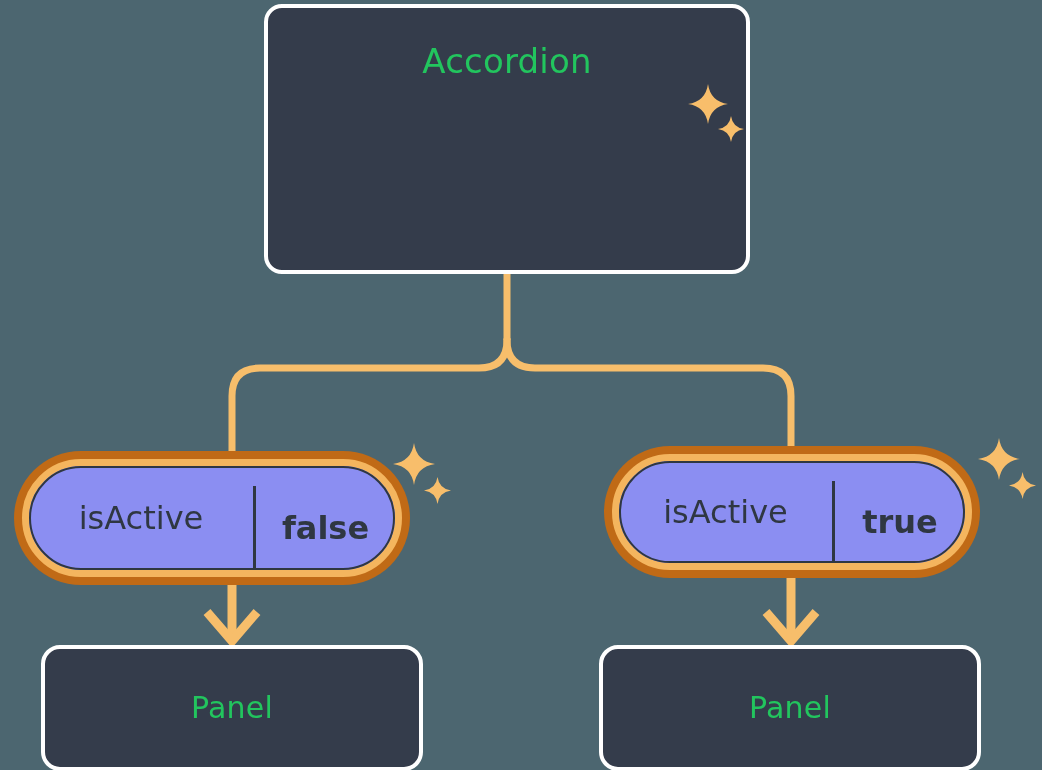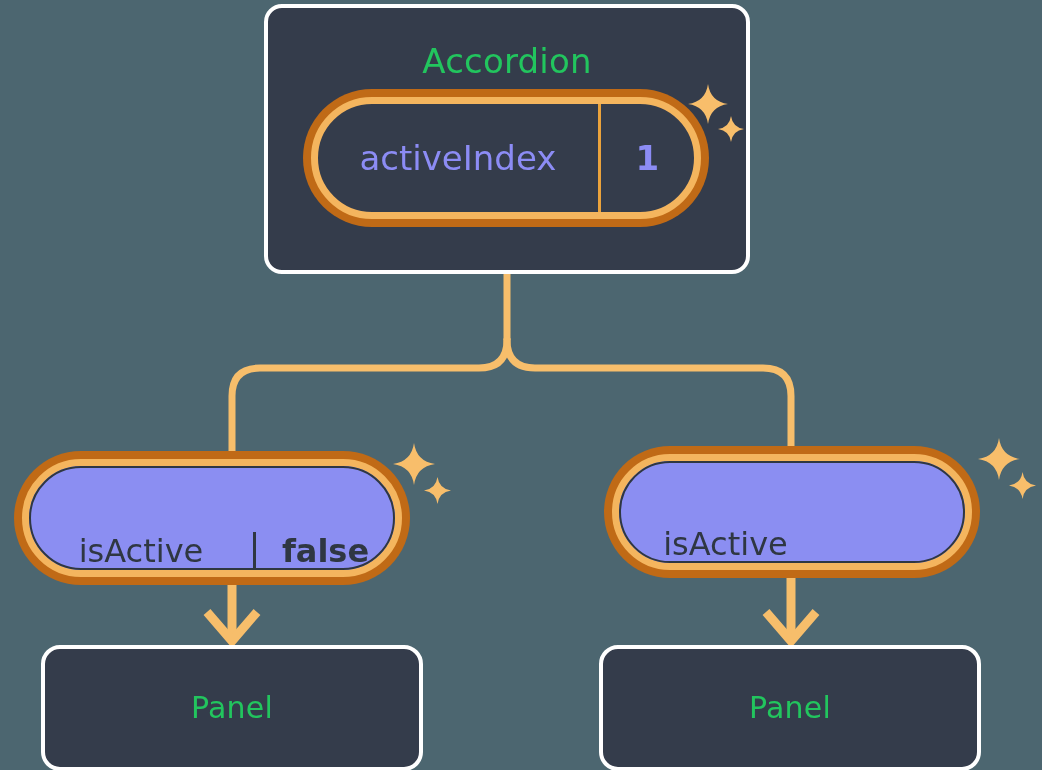--- a/index.html
+++ b/index.html
@@ -103,21 +103,20 @@
   }
   .pill--dark .pill-val {
     border-left: 3px solid #EBA33C;
   }
 
   
   .pill--purple {
     background: #8B8EF2;
     outline: 2px solid #2F3742;
     outline-offset: -9px;
-    align-items: flex-end;
   }
   .pill--purple .pill-key,
   .pill--purple .pill-val {
     color: #2F3742;
   }
   .pill--purple .pill-val {
     border-left: 3px solid #2F3742;
     margin-top: 20px;
   }
 
@@ -179,24 +178,20 @@
     <g>
       <path d="M 791 572 L 791 641" stroke="#F7BE6B" stroke-width="9" stroke-linecap="butt"></path>
       <path d="M 766 612 L 791 641 L 816 612" stroke="#F7BE6B" stroke-width="9" stroke-linecap="butt" stroke-linejoin="miter"></path>
     </g>
   </svg>
 
   <div class="card" id="accordion-card">
     <div class="card-title">Accordion</div>
   </div>
 
-  <div class="pill pill--dark" id="pill-active-index">
-    <div class="pill-cell pill-key">activeIndex</div>
-    <div class="pill-cell pill-val">1</div>
-  </div>
 
   <div class="sparkle-group" style="left:688px; top:84px; width:62px; height:70px;">
     <svg class="sparkle" style="left:0px; top:0px;" width="40" height="40" viewBox="0 0 40 40">
       <path d="M20 0 Q22.5 17.5 40 20 Q22.5 22.5 20 40 Q17.5 22.5 0 20 Q17.5 17.5 20 0 Z" fill="#F8BE6B"></path>
     </svg>
     <svg class="sparkle" style="left:30px; top:32px;" width="26" height="26" viewBox="0 0 40 40">
       <path d="M20 0 Q22.5 17.5 40 20 Q22.5 22.5 20 40 Q17.5 22.5 0 20 Q17.5 17.5 20 0 Z" fill="#F8BE6B"></path>
     </svg>
   </div>
 
@@ -209,20 +204,21 @@
     <svg class="sparkle" style="left:0px; top:0px;" width="42" height="42" viewBox="0 0 40 40">
       <path d="M20 0 Q22.5 17.5 40 20 Q22.5 22.5 20 40 Q17.5 22.5 0 20 Q17.5 17.5 20 0 Z" fill="#F8BE6B"></path>
     </svg>
     <svg class="sparkle" style="left:31px; top:34px;" width="27" height="27" viewBox="0 0 40 40">
       <path d="M20 0 Q22.5 17.5 40 20 Q22.5 22.5 20 40 Q17.5 22.5 0 20 Q17.5 17.5 20 0 Z" fill="#F8BE6B"></path>
     </svg>
   </div>
 
   <div class="pill pill--purple" id="pill-is-active-right">
     <div class="pill-cell pill-key">isActive</div>
+    <div class="pill-cell pill-val">true</div>
   </div>
 
   <div class="sparkle-group" style="left:978px; top:438px; width:62px; height:70px;">
     <svg class="sparkle" style="left:0px; top:0px;" width="42" height="42" viewBox="0 0 40 40">
       <path d="M20 0 Q22.5 17.5 40 20 Q22.5 22.5 20 40 Q17.5 22.5 0 20 Q17.5 17.5 20 0 Z" fill="#F8BE6B"></path>
     </svg>
     <svg class="sparkle" style="left:31px; top:34px;" width="27" height="27" viewBox="0 0 40 40">
       <path d="M20 0 Q22.5 17.5 40 20 Q22.5 22.5 20 40 Q17.5 22.5 0 20 Q17.5 17.5 20 0 Z" fill="#F8BE6B"></path>
     </svg>
   </div>

